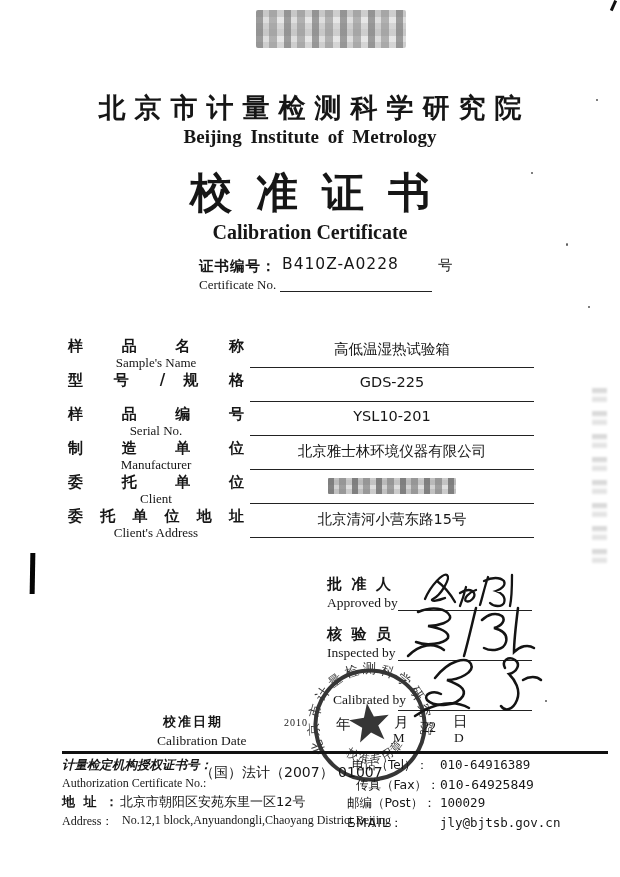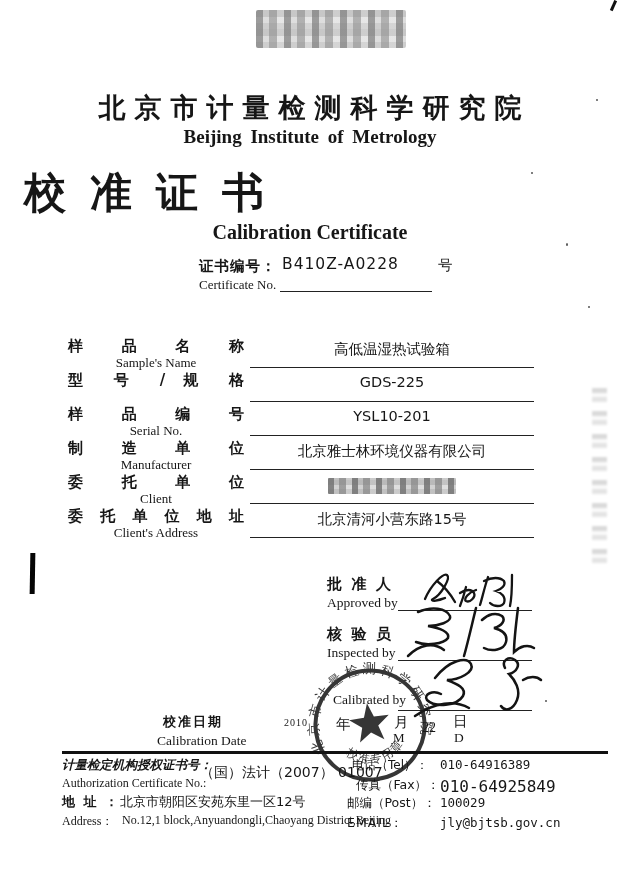--- a/index.html
+++ b/index.html
@@ -6,21 +6,21 @@
   .page{
     position:relative;width:620px;height:877px;background:#ffffff;
     font-family:"DejaVu Sans",sans-serif;color:#161616;overflow:hidden;
     margin:0 auto;
   }
   
   .inst-cn{position:absolute;top:90px;left:0;width:620px;text-align:center;
     font-size:27px;font-weight:700;letter-spacing:9px;text-indent:9px;white-space:nowrap;}
   .inst-en{position:absolute;top:126px;left:0;width:620px;text-align:center;
     font-family:"Liberation Serif",serif;font-weight:700;font-size:19px;word-spacing:4px;}
-  .title-cn{position:absolute;top:165px;left:0;width:620px;
+  .title-cn{position:absolute;top:165px;left:0;width:620px;text-align:center;
     font-size:42px;font-weight:700;letter-spacing:24px;text-indent:24px;white-space:nowrap;}
   .title-en{position:absolute;top:221px;left:0;width:620px;text-align:center;
     font-family:"Liberation Serif",serif;font-weight:700;font-size:20px;}
   
   .certno-cn{position:absolute;left:199px;top:257px;font-size:14.5px;font-weight:600;letter-spacing:1px;}
   .certno-en{position:absolute;left:199px;top:277px;font-family:"Liberation Serif",serif;font-size:13px;}
   .certno-val{position:absolute;left:282px;top:255px;width:150px;
     font-size:15.5px;letter-spacing:1px;}
   .certno-suffix{position:absolute;left:438px;top:256px;font-size:14.5px;}
   .certno-line{position:absolute;left:280px;top:291px;width:152px;border-top:1.7px solid #222;}
@@ -74,21 +74,21 @@
   .f-auth-cn{position:absolute;left:62px;top:757px;font-size:12.5px;font-weight:600;font-style:italic;}
   .f-auth-val{position:absolute;left:200px;top:764px;font-size:14px;}
   .f-auth-en{position:absolute;left:62px;top:776px;font-family:"Liberation Serif",serif;font-size:12px;}
   .f-addr-cn-label{position:absolute;left:62px;top:793px;font-size:13px;font-weight:600;letter-spacing:2px;}
   .f-addr-cn-val{position:absolute;left:120px;top:793px;font-size:13px;}
   .f-addr-en-label{position:absolute;left:62px;top:813px;font-family:"Liberation Serif",serif;font-size:12px;}
   .f-addr-en-val{position:absolute;left:122px;top:813px;font-family:"Liberation Serif",serif;font-size:12px;}
   .f-tel-label{position:absolute;left:352px;top:757px;font-size:12px;}
   .f-tel-val{position:absolute;left:440px;top:757px;font-family:"DejaVu Sans Mono",monospace;font-size:12.5px;}
   .f-fax-label{position:absolute;left:356px;top:777px;font-size:12.5px;}
-  .f-fax-val{position:absolute;left:440px;top:777px;font-family:"DejaVu Sans Mono",monospace;font-size:16px;}
+  .f-fax-val{position:absolute;left:440px;top:777px;font-family:"DejaVu Sans Mono",monospace;font-size:13px;}
   .f-post-label{position:absolute;left:347px;top:795px;font-size:12.5px;}
   .f-post-val{position:absolute;left:440px;top:795px;font-family:"DejaVu Sans Mono",monospace;font-size:12.5px;}
   .f-email-label{position:absolute;left:347px;top:815px;font-size:12.5px;letter-spacing:1px;}
   .f-email-val{position:absolute;left:440px;top:815px;font-family:"DejaVu Sans Mono",monospace;font-size:12.5px;}
   
   .left-bar{position:absolute;left:30px;top:553px;width:4.5px;height:41px;background:#050505;transform:skewX(-1deg);}
   .bleed-strip{position:absolute;left:592px;top:388px;width:15px;height:182px;opacity:.5;filter:blur(1.1px);
     background:repeating-linear-gradient(to bottom,
       rgba(110,110,110,.5) 0 5px, rgba(200,200,200,.2) 5px 9px,
       rgba(140,140,140,.45) 9px 14px, rgba(255,255,255,0) 14px 23px);}

